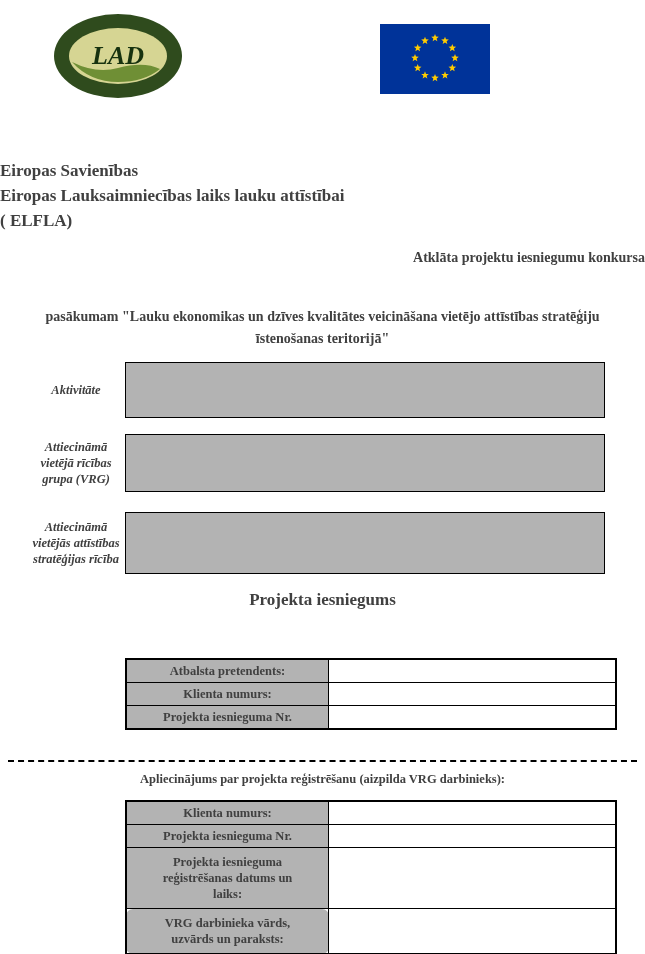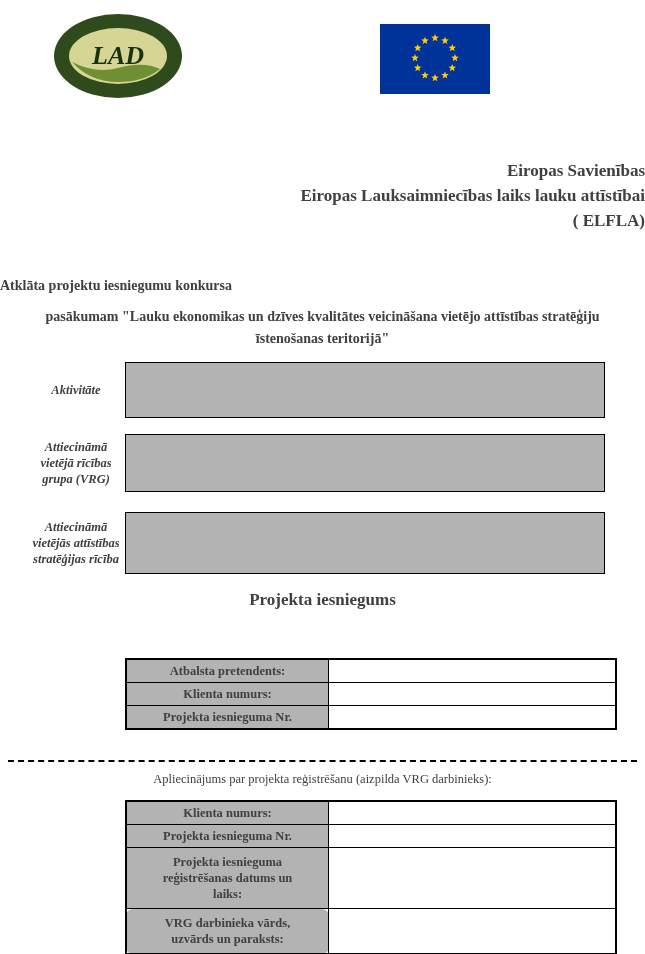--- a/index.html
+++ b/index.html
@@ -12,25 +12,25 @@
     color:#404040;
     overflow:hidden;
   }
   .abs{position:absolute;}
 
   
   .lad-logo{left:52px;top:12px;width:132px;height:88px;}
   .eu-flag{left:380px;top:24px;width:110px;height:70px;}
 
   
-  .title-block{top:158px;left:0;width:645px;text-align:right;font-weight:bold;font-size:17px;line-height:25px;}
-  .subtitle{top:250px;left:0;width:645px;text-align:left;font-weight:bold;font-size:14px;margin-top:28px;}
+  .title-block{top:158px;left:0;width:645px;text-align:left;font-weight:bold;font-size:17px;line-height:25px;}
+  .subtitle{top:250px;left:0;width:645px;text-align:right;font-weight:bold;font-size:14px;}
   .measure{top:306px;left:42px;width:561px;text-align:center;font-weight:bold;font-size:14px;line-height:22px;}
   .section-heading{top:590px;left:0;width:645px;text-align:center;font-weight:bold;font-size:17px;}
-  .confirm-heading{top:772px;left:0;width:645px;text-align:center;font-weight:normal;font-size:12.5px;}
+  .confirm-heading{top:772px;left:0;width:645px;text-align:center;font-weight:bold;font-size:12.5px;}
 
   
   .fields{top:362px;left:30px;width:575px;}
   .field-row{display:flex;align-items:center;margin-bottom:16px;}
   .field-row.gap2{margin-bottom:20px;align-items:center;}
   .field-label{width:92px;margin-right:3px;text-align:center;font-weight:bold;font-size:12.5px;line-height:16px;font-style:italic;}
   .field-box{flex:1;background:var(--field-bg,#b3b3b3);border:1px solid var(--border,#000);}
   .box-a{height:54px;}
   .box-b{height:56px;}
   .box-c{height:60px;}

